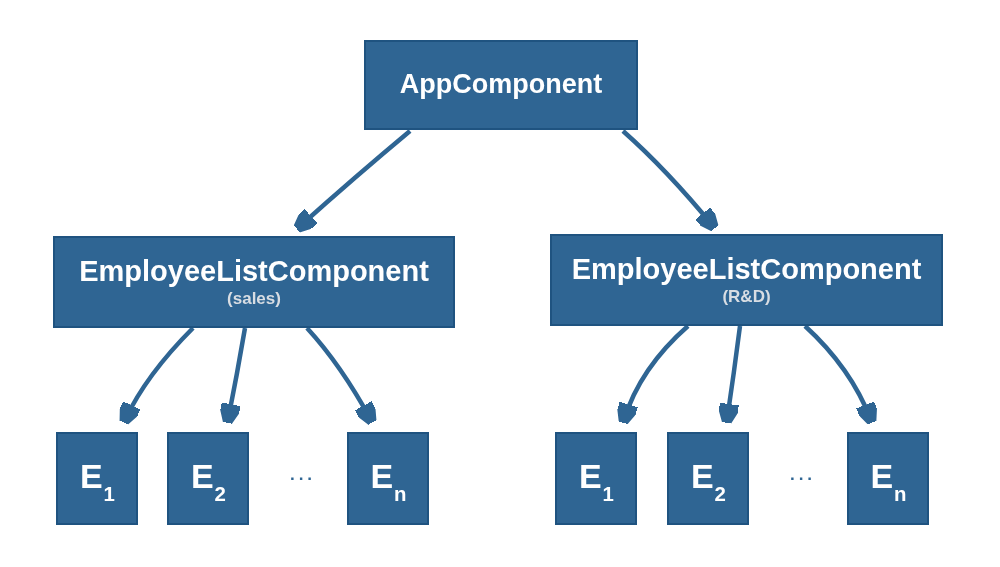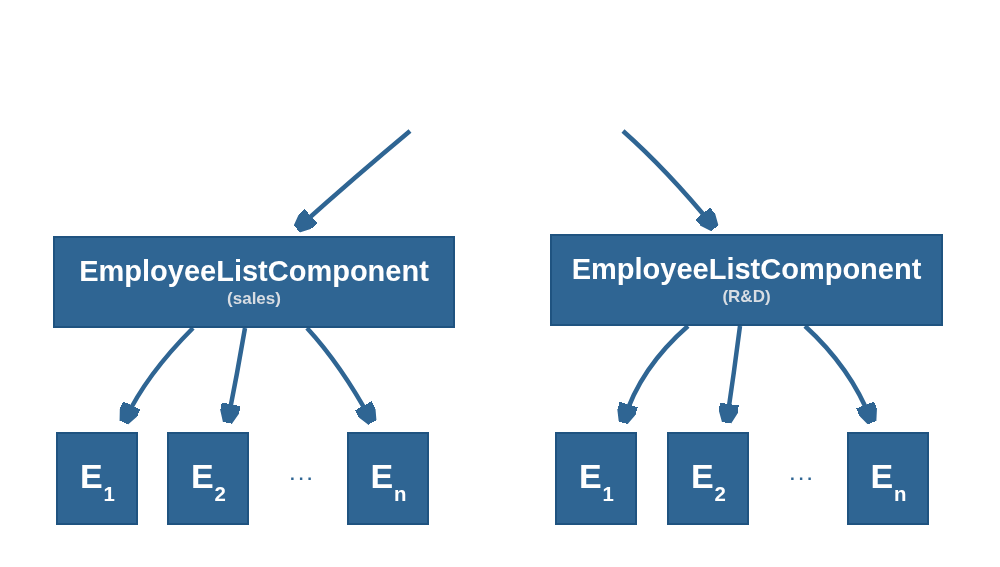--- a/index.html
+++ b/index.html
@@ -102,20 +102,23 @@
     <path d="M410 131 Q356 176 299 227" marker-end="url(#arrowhead)"></path>
     <path d="M623 131 Q667 170 713 226" marker-end="url(#arrowhead)"></path>
     <path d="M193 328 Q146 375 125 420" marker-end="url(#arrowhead)"></path>
     <path d="M245 328 Q237 375 228 420" marker-end="url(#arrowhead)"></path>
     <path d="M307 328 Q341 365 371 420" marker-end="url(#arrowhead)"></path>
     <path d="M688 326 Q640 368 624 420" marker-end="url(#arrowhead)"></path>
     <path d="M740 326 Q734 373 727 420" marker-end="url(#arrowhead)"></path>
     <path d="M805 326 Q851 368 871 420" marker-end="url(#arrowhead)"></path>
   </svg>
 
+  <div class="node app-node">
+    <span class="node-title">AppComponent</span>
+  </div>
 
   <div class="node list-node sales-node">
     <span class="node-title">EmployeeListComponent</span>
     <span class="node-subtitle">(sales)</span>
   </div>
 
   <div class="node list-node rd-node">
     <span class="node-title">EmployeeListComponent</span>
     <span class="node-subtitle">(R&amp;D)</span>
   </div>

